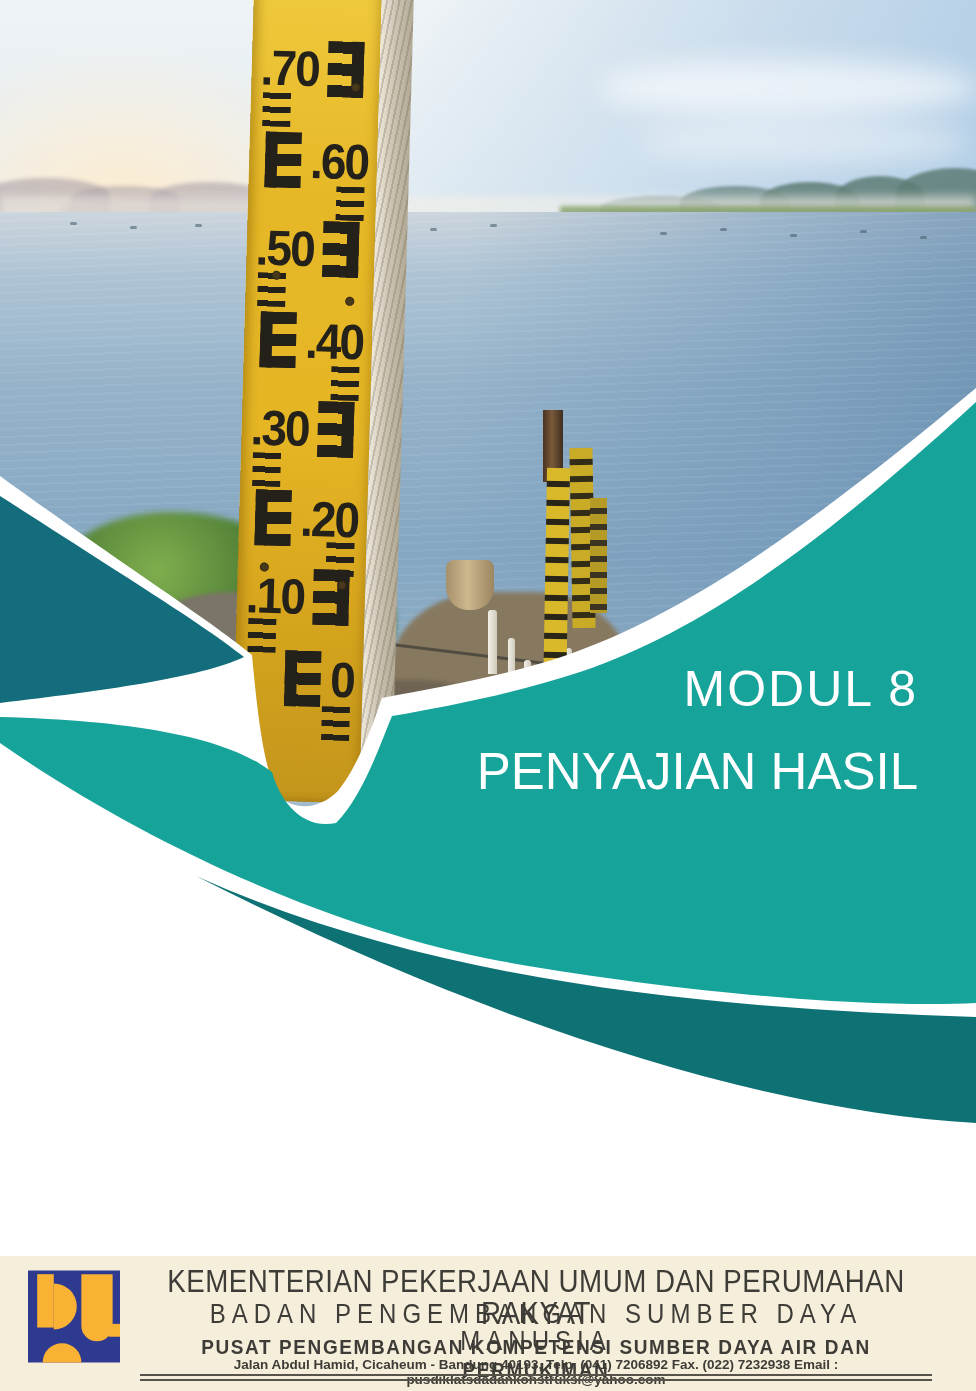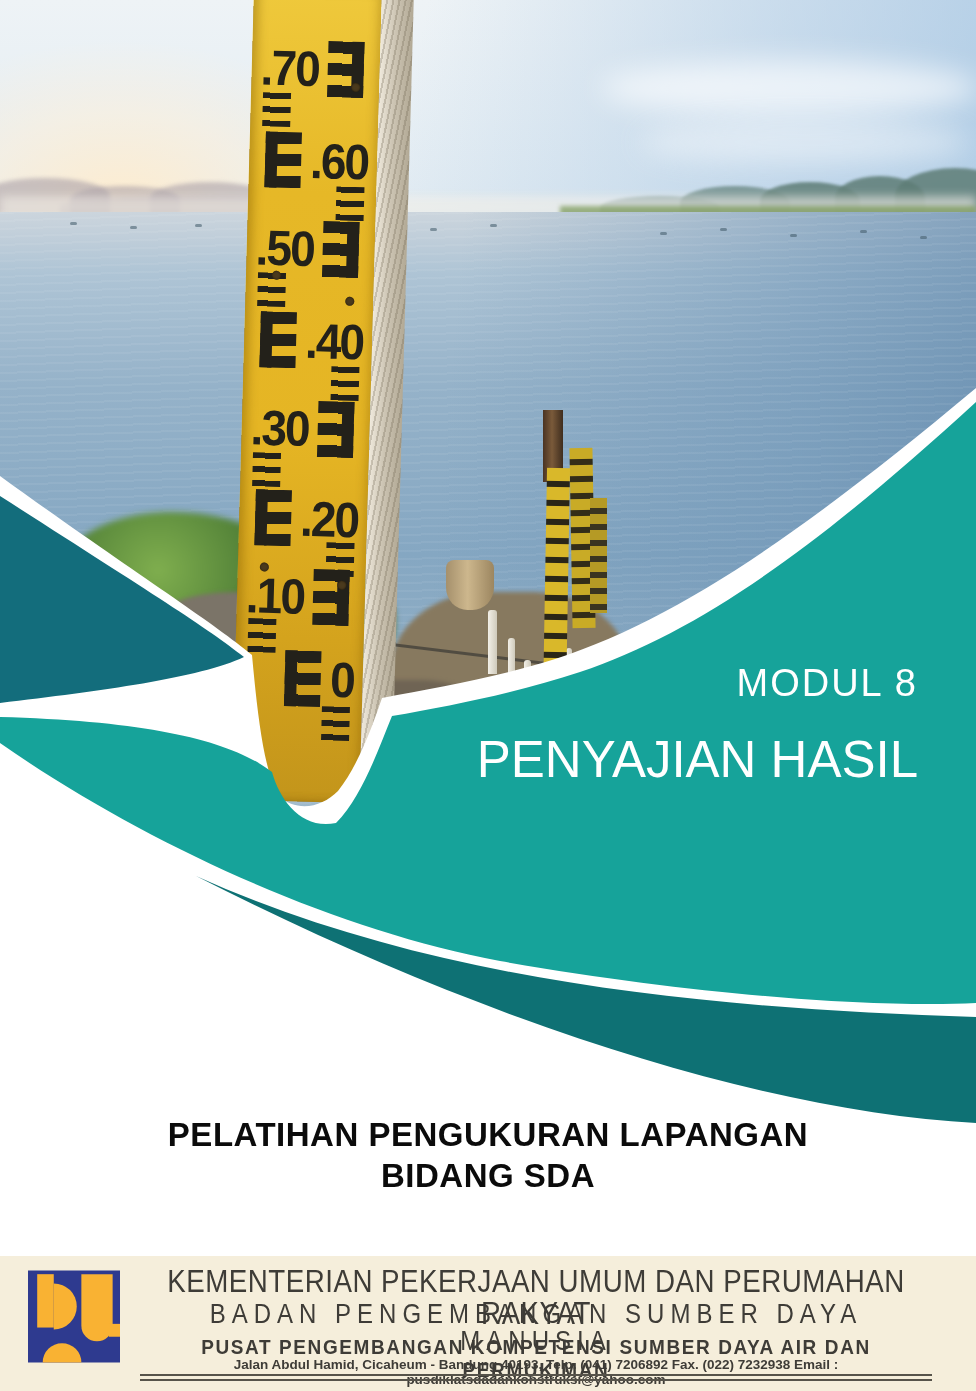--- a/index.html
+++ b/index.html
@@ -83,21 +83,21 @@
      background:repeating-linear-gradient(to bottom,var(--gauge-black,#23211a) 0 6px,rgba(0,0,0,0) 6px 14px);}
   .ticks.tl{left:12px;} .ticks.tr{left:88px;}
   .bolt{position:absolute;width:9px;height:9px;border-radius:50%;background:#4a3a1d;
      box-shadow:inset 0 0 2px #1c1508;}
 
   
   .curves{position:absolute;left:0;top:0;z-index:2;pointer-events:none;}
 
   
   .title-block{position:absolute;right:58px;top:664px;z-index:3;text-align:right;color:#fff;}
-  .module-label{font-size:38px;font-weight:400;letter-spacing:2px;line-height:1;}
+  .module-label{font-size:50px;font-weight:400;letter-spacing:2px;line-height:1;}
   .title-line{font-size:51px;font-weight:400;line-height:1;letter-spacing:0;}
   .t1{margin-top:32px;} .t2{margin-top:12px;}
   .subtitle{position:absolute;left:0;top:1114px;width:976px;z-index:3;text-align:center;
       color:#0b0b0b;font-weight:700;font-size:33px;line-height:41px;letter-spacing:.5px;}
 
   
   .footer{position:absolute;left:0;top:1256px;width:976px;height:135px;z-index:4;
       background:var(--cream,#f5eedb);}
   .pu-logo{position:absolute;left:28px;top:13px;width:92px;height:95px;}
   .ftext{position:absolute;left:140px;top:0;width:792px;height:97px;text-align:center;color:var(--ink,#3e3c37);}
@@ -233,24 +233,20 @@
          C880,1008 700,996 500,961 C330,929 140,841 0,743 Z"></path>
     <path fill="var(--teal-deep,#0e7174)" d="M196,876 C430,981 700,1008 976,1017 L976,1123
          C760,1112 470,1016 196,876 Z"></path>
   </svg>
 
   <div class="title-block">
     <div class="module-label">MODUL 8</div>
     <div class="title-line t1">PENYAJIAN HASIL</div>
   </div>
 
-  <div class="subtitle">
-    <div>PELATIHAN PENGUKURAN LAPANGAN</div>
-    <div>BIDANG SDA</div>
-  </div>
 
   <div class="footer">
     <svg class="pu-logo" viewBox="0 0 100 100">
       <rect width="100" height="100" fill="var(--logo-blue,#2e3a8f)"></rect>
       <g fill="var(--logo-yellow,#f9b233)">
         <rect x="10" y="4" width="18" height="58"></rect>
         <path d="M28,14 A25,25 0 0 1 28,64 Z"></path>
         <path d="M16,100 A21,21 0 0 1 58,100 Z"></path>
         <path d="M58,4 H92 V60 A17,17 0 0 1 58,60 Z"></path>
         <rect x="88" y="58" width="12" height="14"></rect>

